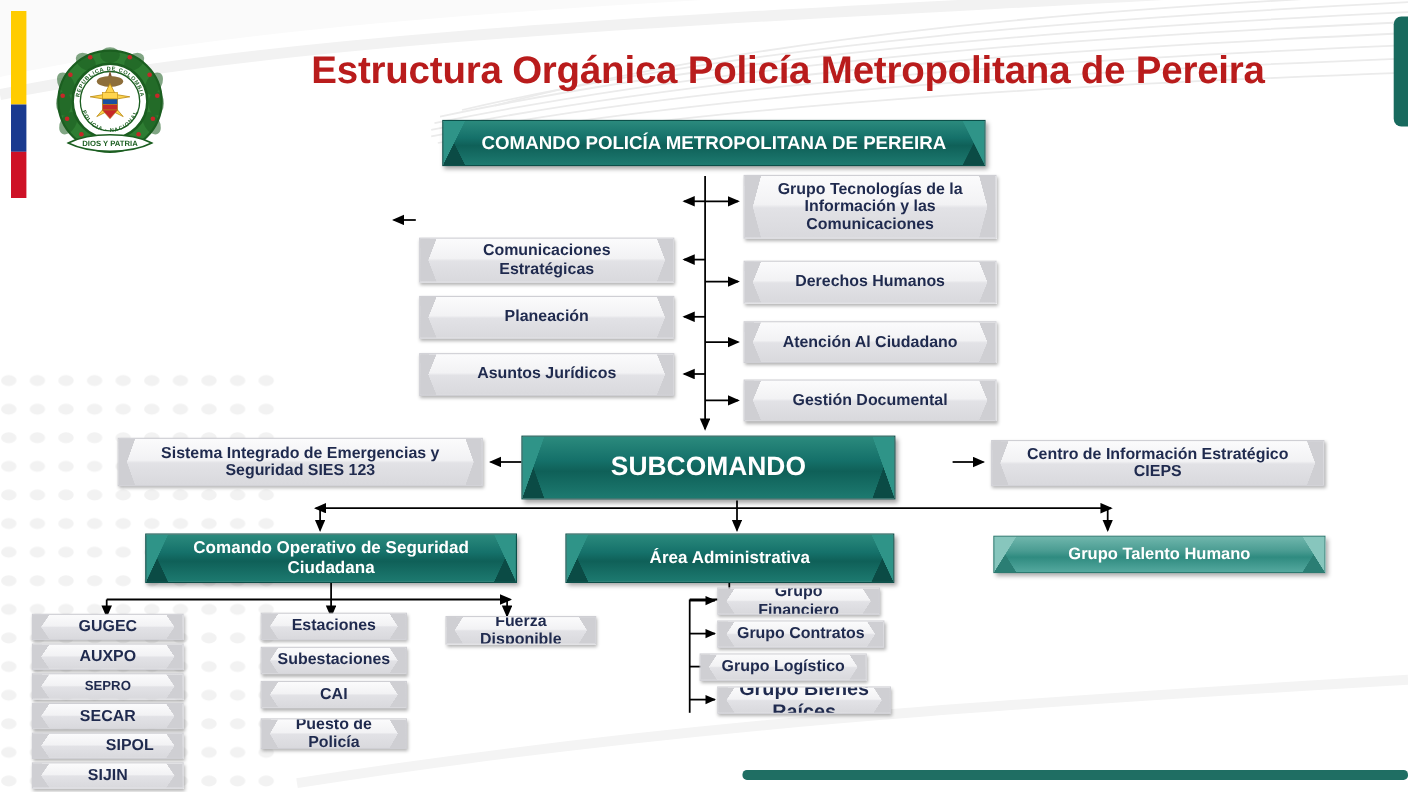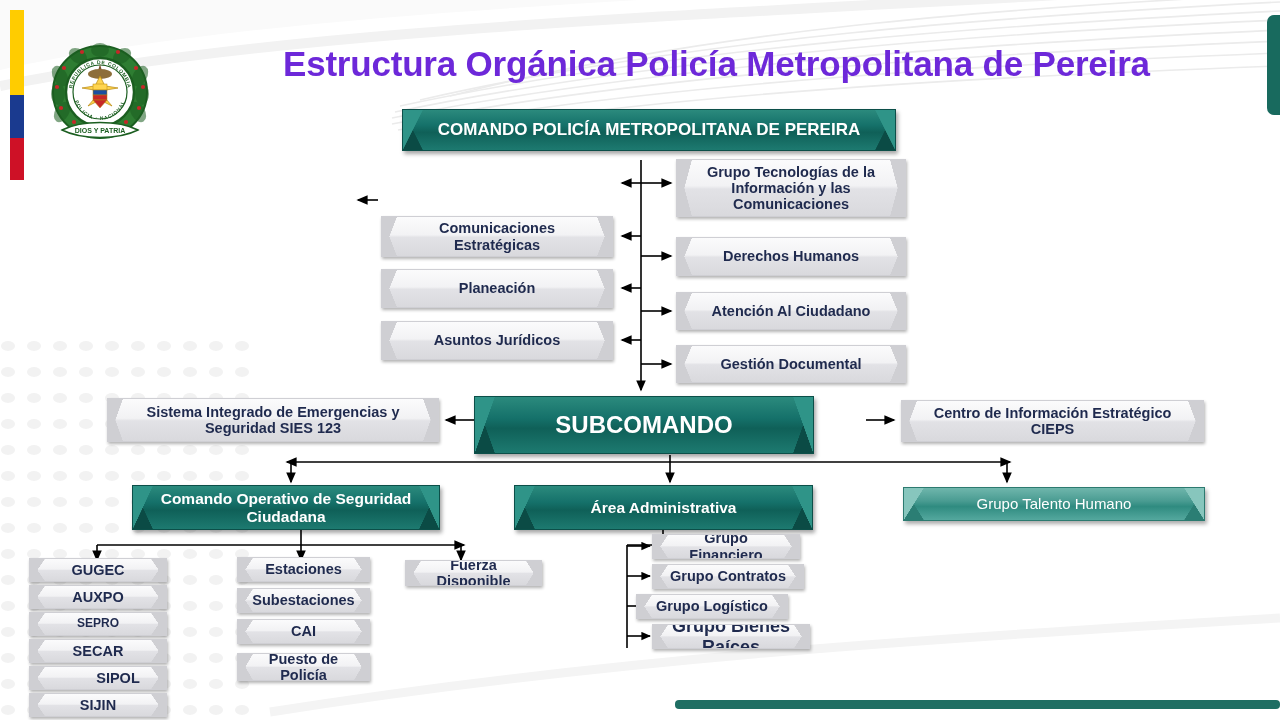--- a/index.html
+++ b/index.html
@@ -20,21 +20,21 @@
   .right-tab{position:absolute;right:0px;top:15px;width:13px;height:100px;background:#186A5E;
              border-top-left-radius:7px;border-bottom-left-radius:7px;}
   .bottom-bar{position:absolute;left:675px;top:700px;width:605px;height:9px;background:#1F6E63;border-radius:4px;}
 
   
   .emblem{position:absolute;left:48px;top:42px;width:104px;height:110px;}
 
   
   .title{
     position:absolute;left:283px;top:44px;width:970px;
-    font-size:35px;font-weight:bold;color:#6d28d9;
+    font-size:35px;font-weight:bold;color:#b91c1c;
     letter-spacing:-0.2px;white-space:nowrap;
   }
 
   
   .box{
     position:absolute;box-sizing:border-box;
     display:flex;align-items:center;justify-content:center;
     text-align:center;line-height:1.12;
     overflow:hidden;
   }
@@ -65,21 +65,21 @@
     box-shadow:2px 3px 4px rgba(0,0,0,.35);
   }
   .box.teal::before,.box.teal::after{content:"";position:absolute;top:0;bottom:0;width:20px;z-index:1;}
   .box.teal::before{left:0;background:linear-gradient(to bottom right,#2f9488 0 49%,rgba(0,0,0,0) 50%),
                            linear-gradient(to top right,#0b4b45 0 49%,rgba(0,0,0,0) 50%);}
   .box.teal::after{right:0;background:linear-gradient(to bottom left,#2f9488 0 49%,rgba(0,0,0,0) 50%),
                            linear-gradient(to top left,#0b4b45 0 49%,rgba(0,0,0,0) 50%);}
 
   
   .box.teal-light{
-    color:#ffffff;font-weight:normal;
+    color:#ffffff;font-weight:bold;
     background:linear-gradient(180deg,#6fb6ac 0%,#4a9c92 40%,#2f8b80 58%,#54a89e 100%);
     border:1px solid #2c7a70;
     box-shadow:2px 3px 4px rgba(0,0,0,.33);
   }
   .box.teal-light::before,.box.teal-light::after{content:"";position:absolute;top:0;bottom:0;width:20px;z-index:1;}
   .box.teal-light::before{left:0;background:linear-gradient(to bottom right,#87c6bd 0 49%,rgba(0,0,0,0) 50%),
                            linear-gradient(to top right,#2b7e74 0 49%,rgba(0,0,0,0) 50%);}
   .box.teal-light::after{right:0;background:linear-gradient(to bottom left,#87c6bd 0 49%,rgba(0,0,0,0) 50%),
                            linear-gradient(to top left,#2b7e74 0 49%,rgba(0,0,0,0) 50%);}
 
@@ -266,21 +266,21 @@
   <div class="box grey" style="left:107px;top:398px;width:332px;height:44px;font-size:14.5px;">
     <span class="lbl">Sistema Integrado de Emergencias y Seguridad SIES  123</span>
   </div>
   <div class="box teal" style="left:474px;top:396px;width:340px;height:58px;font-size:24px;">
     <span class="lbl">SUBCOMANDO</span>
   </div>
   <div class="box grey" style="left:901px;top:400px;width:303px;height:42px;font-size:14.5px;">
     <span class="lbl">Centro de Información Estratégico CIEPS</span>
   </div>
 
-  <div class="box teal" style="left:132px;top:485px;width:308px;height:45px;font-size:15.5px;">
+  <div class="box teal" style="left:132px;top:485px;width:338px;height:45px;font-size:15.5px;">
     <span class="lbl">Comando Operativo de Seguridad Ciudadana</span>
   </div>
   <div class="box teal" style="left:514px;top:485px;width:299px;height:45px;font-size:15.5px;">
     <span class="lbl">Área Administrativa</span>
   </div>
   <div class="box teal-light" style="left:903px;top:487px;width:302px;height:34px;font-size:15px;">
     <span class="lbl">Grupo Talento Humano</span>
   </div>
 
   <div class="box grey" style="left:29px;top:558px;width:138px;height:24px;font-size:14.5px;">

